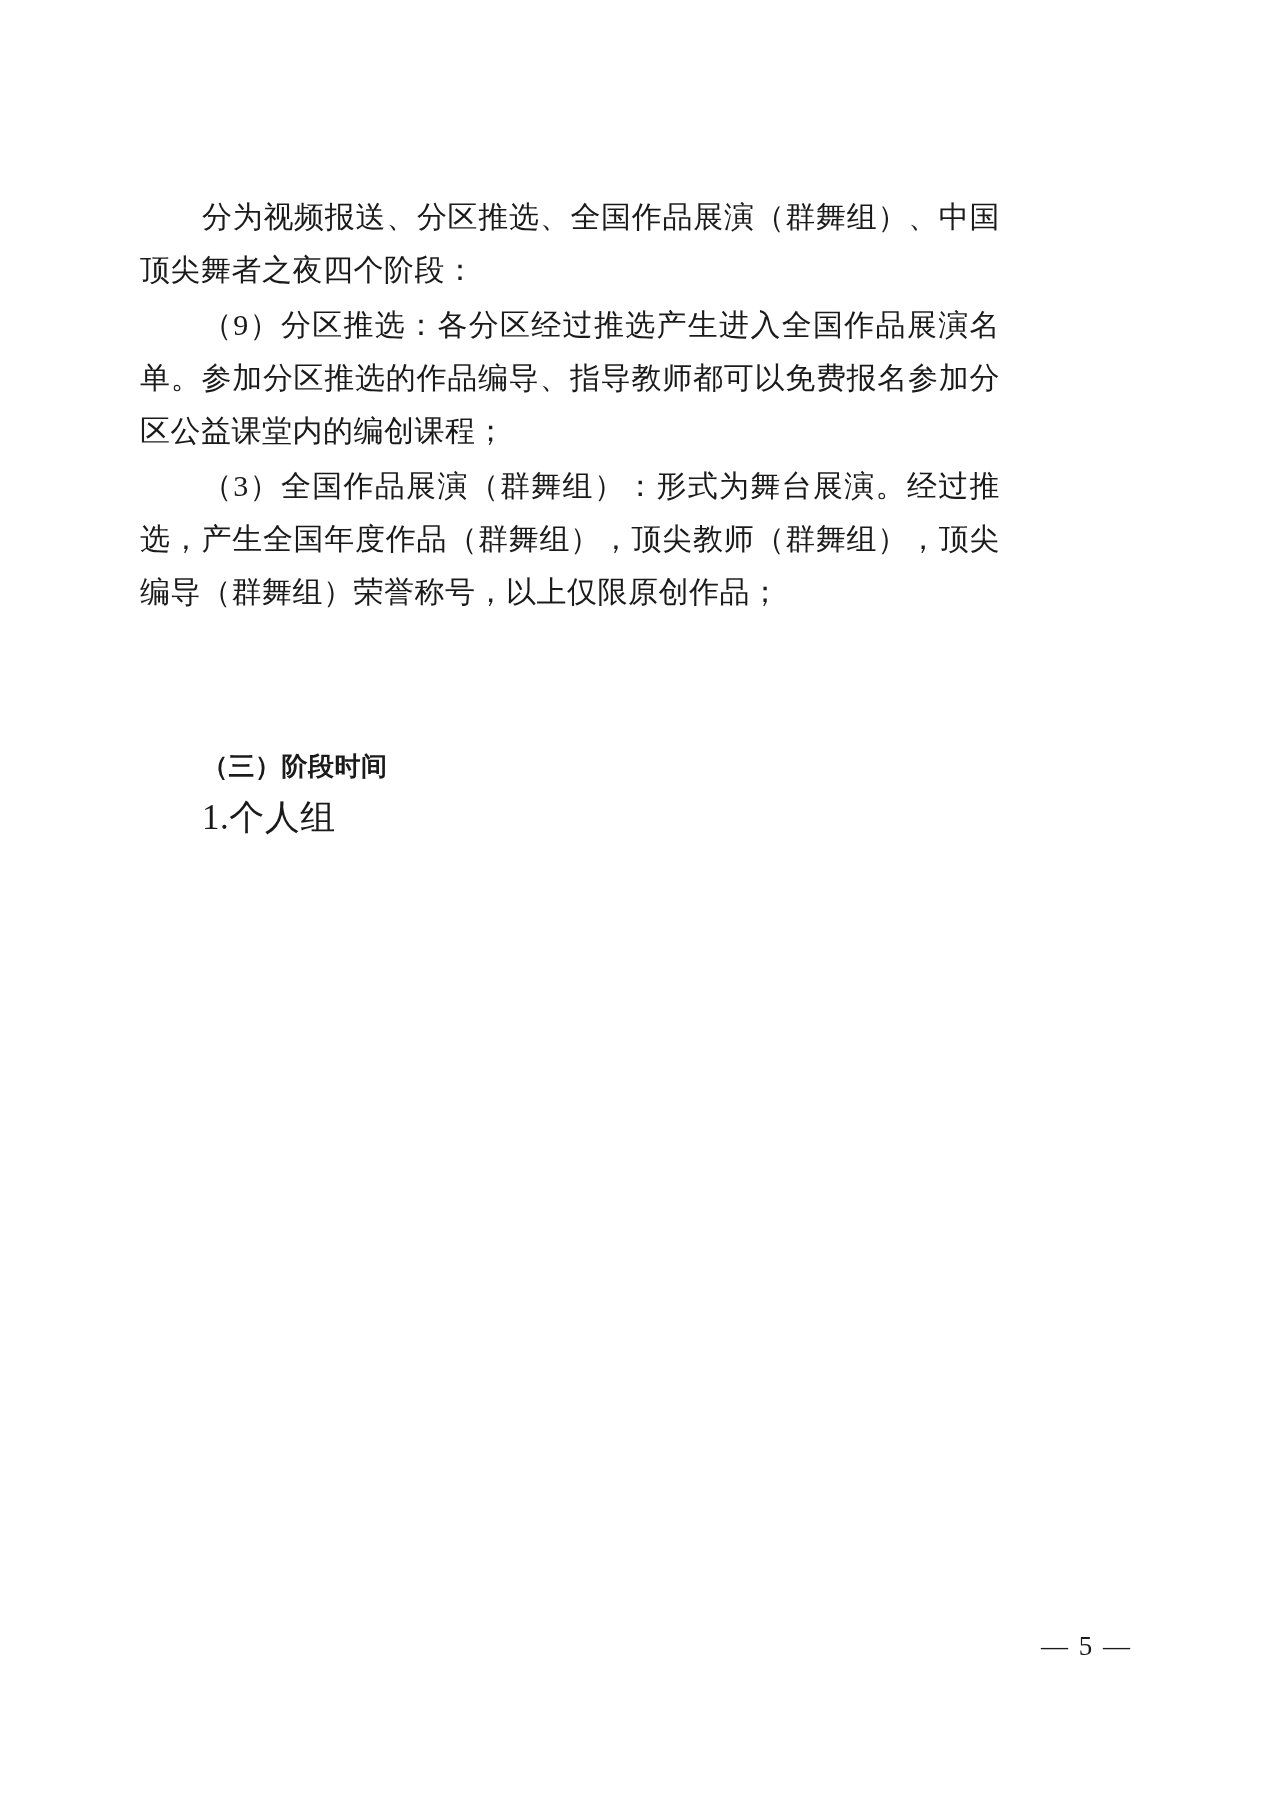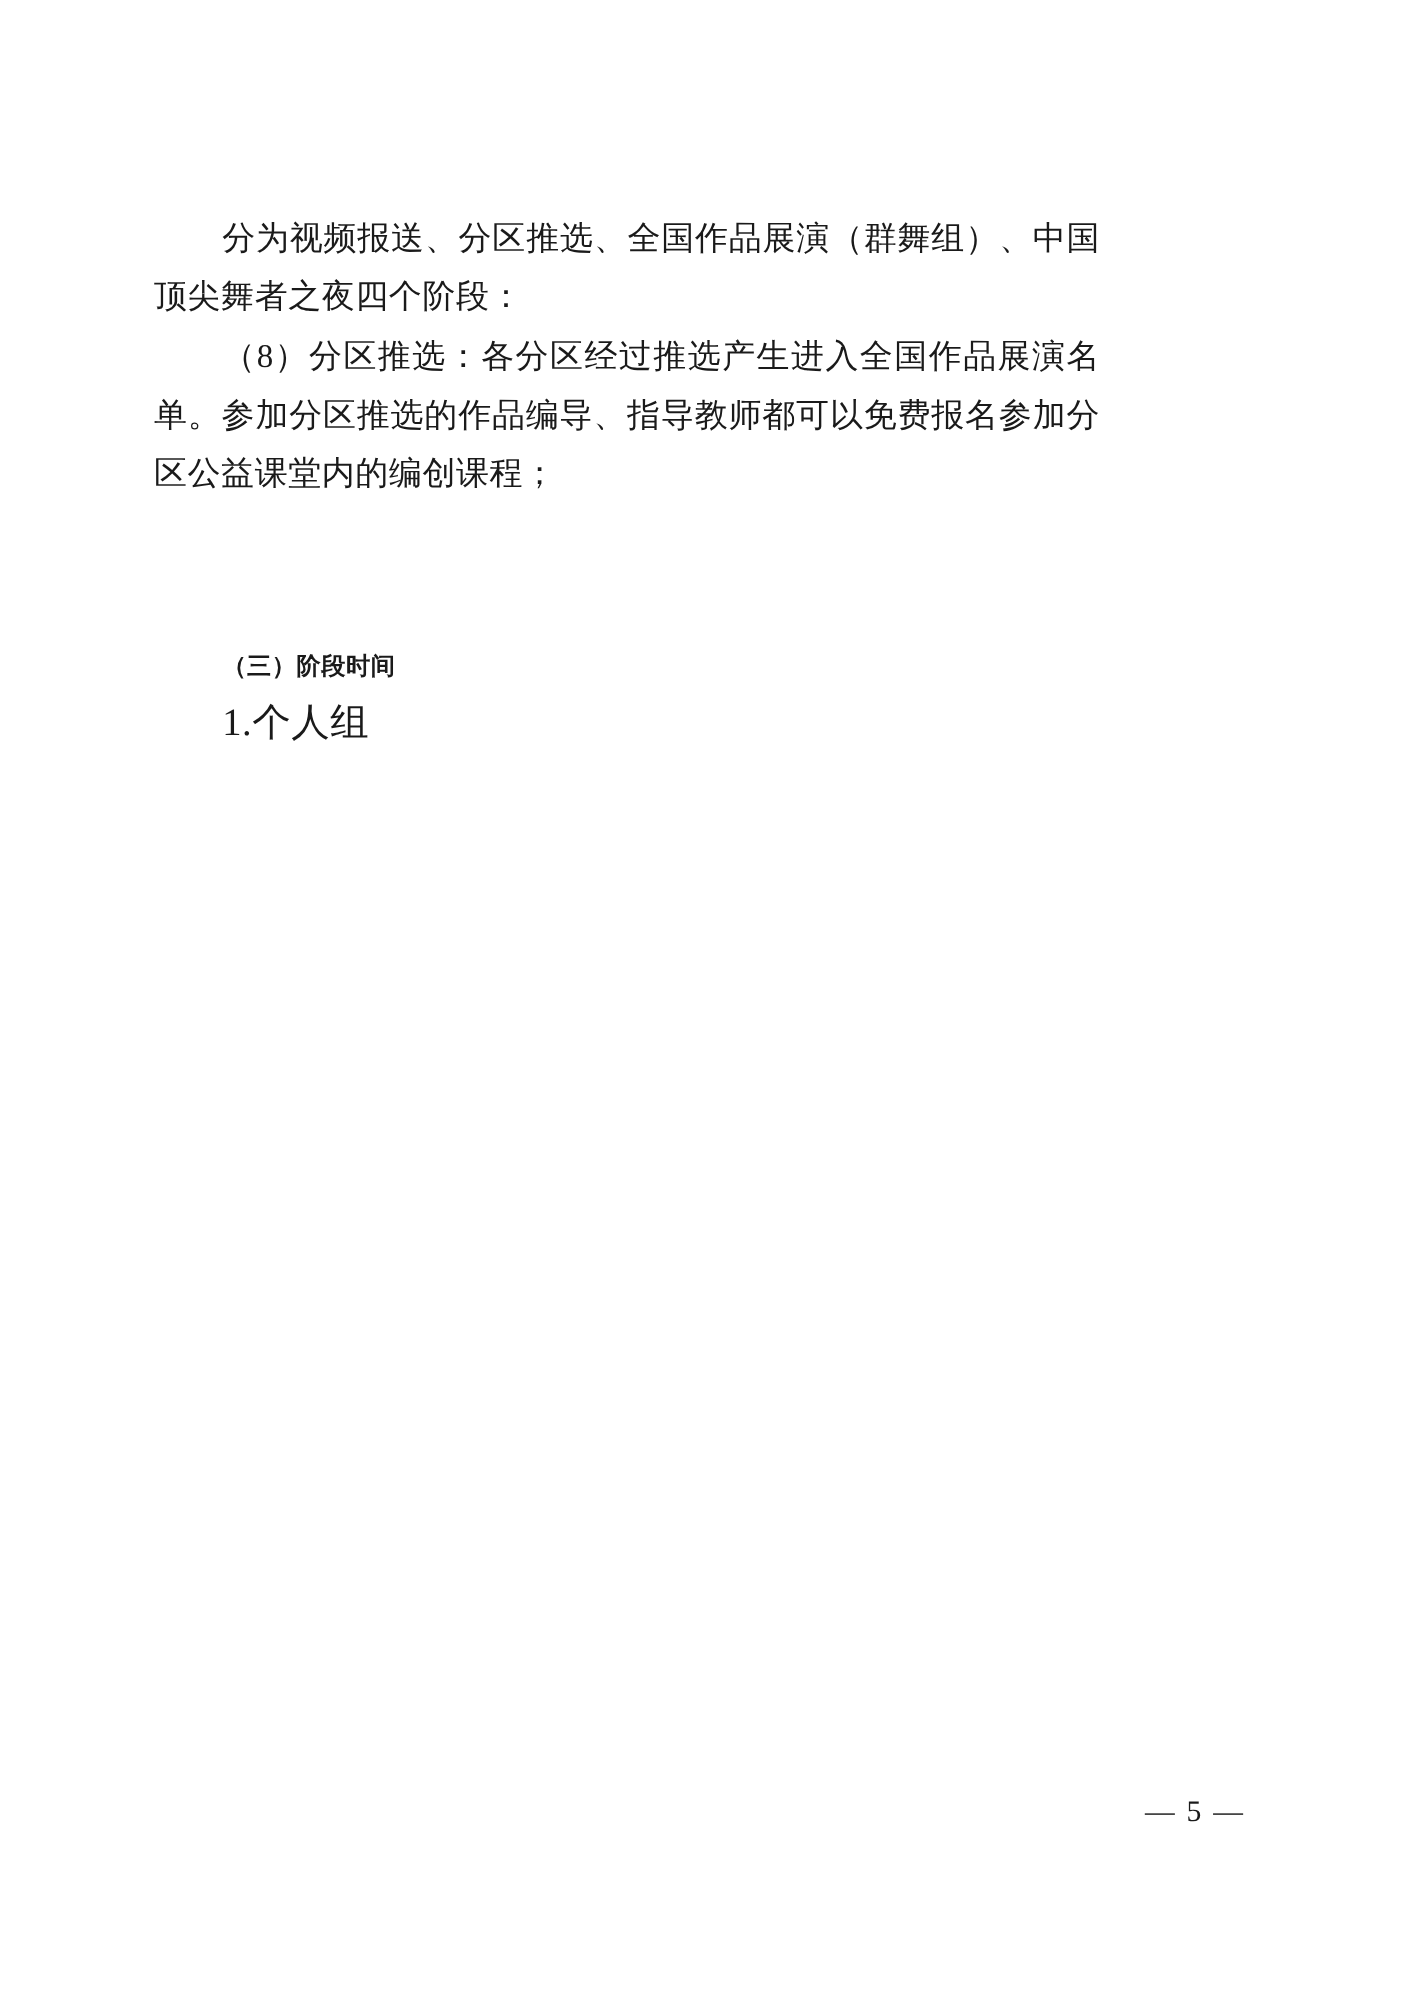--- a/index.html
+++ b/index.html
@@ -29,21 +29,21 @@
     letter-spacing: 0.5px;
     text-align: justify;
     text-justify: inter-ideograph;
     margin: 0 0 2px 0;
     text-indent: 62px;
   }
   .gap-block {
     height: 120px;
   }
   .heading {
-    font-size: 22px;
+    font-size: 26px;
     line-height: 53px;
     letter-spacing: 0.5px;
     margin: 0;
     text-indent: 62px;
     font-weight: bold;
   }
   .subheading {
     font-size: 35px;
     line-height: 50px;
     letter-spacing: 0.5px;
@@ -58,21 +58,22 @@
     letter-spacing: 2px;
     color: #1a1a1a;
   }
 </style>
 </head>
 <body>
 
 <div class="page">
   <div class="content">
     <p class="para">分为视频报送、分区推选、全国作品展演（群舞组）、中国顶尖舞者之夜四个阶段：</p>
-    <p class="para">（8）分区推选：各分区经过推选产生进入全国作品展演名单。参加分区推选的作品编导、指导教师都可以免费报名参加分区公益课堂内的编创课程；</p>
+    <p class="para">（9）分区推选：各分区经过推选产生进入全国作品展演名单。参加分区推选的作品编导、指导教师都可以免费报名参加分区公益课堂内的编创课程；</p>
+    <p class="para">（3）全国作品展演（群舞组）：形式为舞台展演。经过推选，产生全国年度作品（群舞组），顶尖教师（群舞组），顶尖编导（群舞组）荣誉称号，以上仅限原创作品；</p>
 
     <div class="gap-block"></div>
 
     <p class="heading">（三）阶段时间</p>
     <p class="subheading">1.个人组</p>
   </div>
 
   <div class="footer">— 5 —</div>
 </div>
 

